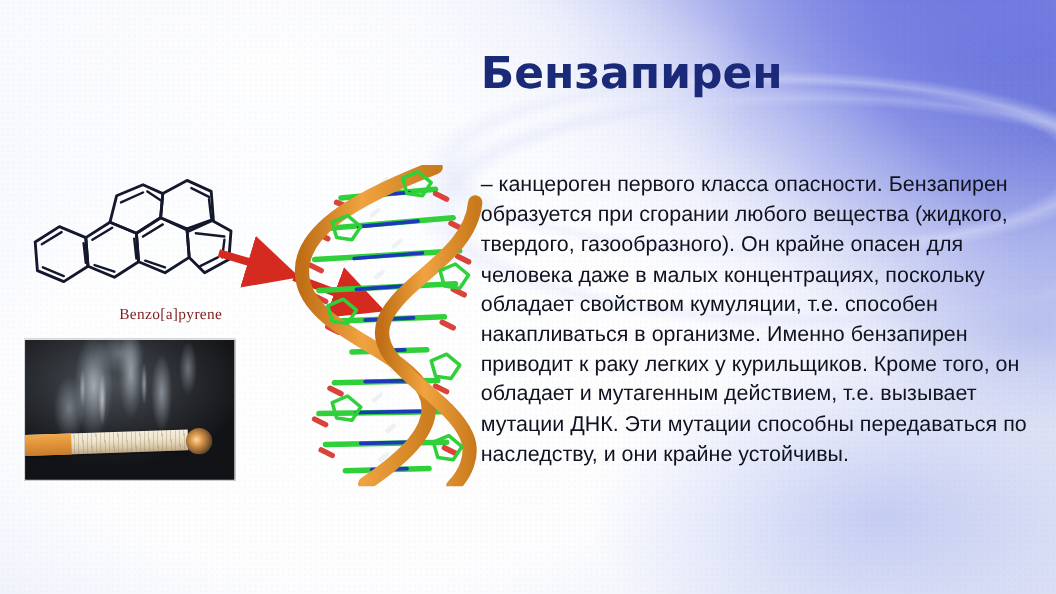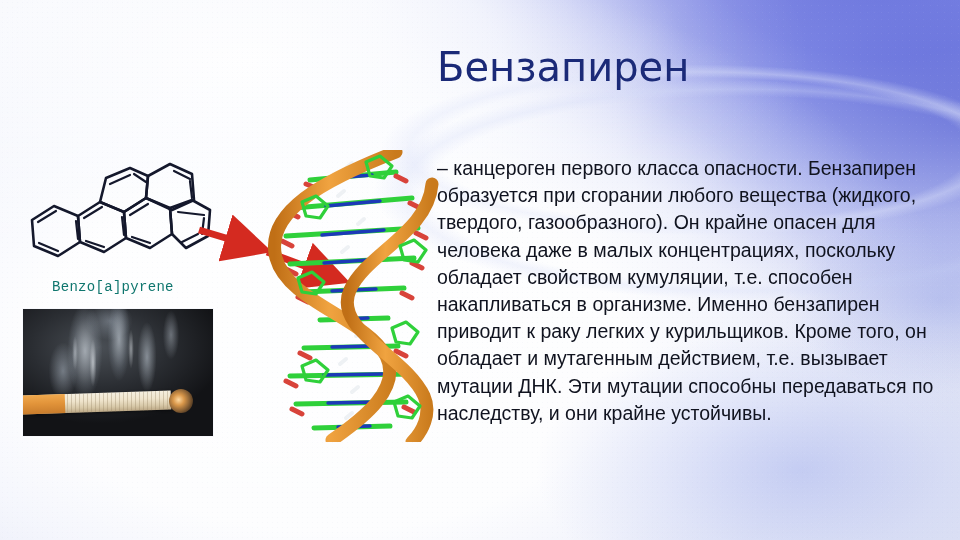--- a/index.html
+++ b/index.html
@@ -88,23 +88,23 @@
       radial-gradient(rgba(255,255,255,0.14) 0.6px, transparent 0.7px);
     background-size:5px 5px, 7px 7px;
     background-position:0 0, 3px 2px;
   }
 
   
   #chem{position:absolute;left:24px;top:158px;width:200px;height:120px;}
   #chem svg{display:block;}
   #chem-caption{
     position:absolute;left:52px;top:279px;width:150px;
-    text-align:left;
-    font-family:Liberation Mono, monospace;
-    font-size:14px;letter-spacing:.3px;color:#0f766e;
+    text-align:right;
+    font-family:Liberation Serif, serif;
+    font-size:14px;letter-spacing:.3px;color:#7f1d1d;
   }
 
   
   #arrows{position:absolute;left:195px;top:210px;width:180px;height:100px;}
 
   
   #photo{
     position:absolute;left:22px;top:308px;width:190px;height:127px;
     border:1px solid #f7f8fc;
     background:#1c1d1f;
@@ -155,21 +155,21 @@
     filter:blur(0.3px);
   }
 
   
   #dna{position:absolute;left:246px;top:150px;width:200px;height:292px;}
 
   
   #title{
     position:absolute;left:437px;top:44px;width:320px;
     font-family:"DejaVu Sans", sans-serif;
-    font-size:40px;line-height:46px;font-weight:400;
+    font-size:40px;line-height:46px;font-weight:700;
     color:#1b2a78;
     letter-spacing:0px;
     white-space:pre-wrap;
   }
   #body-text{
     position:absolute;left:437px;top:155px;width:500px;
     font-family:Liberation Sans, sans-serif;
     font-size:19.5px;line-height:27.2px;
     color:#10131f;
     white-space:pre-wrap;

